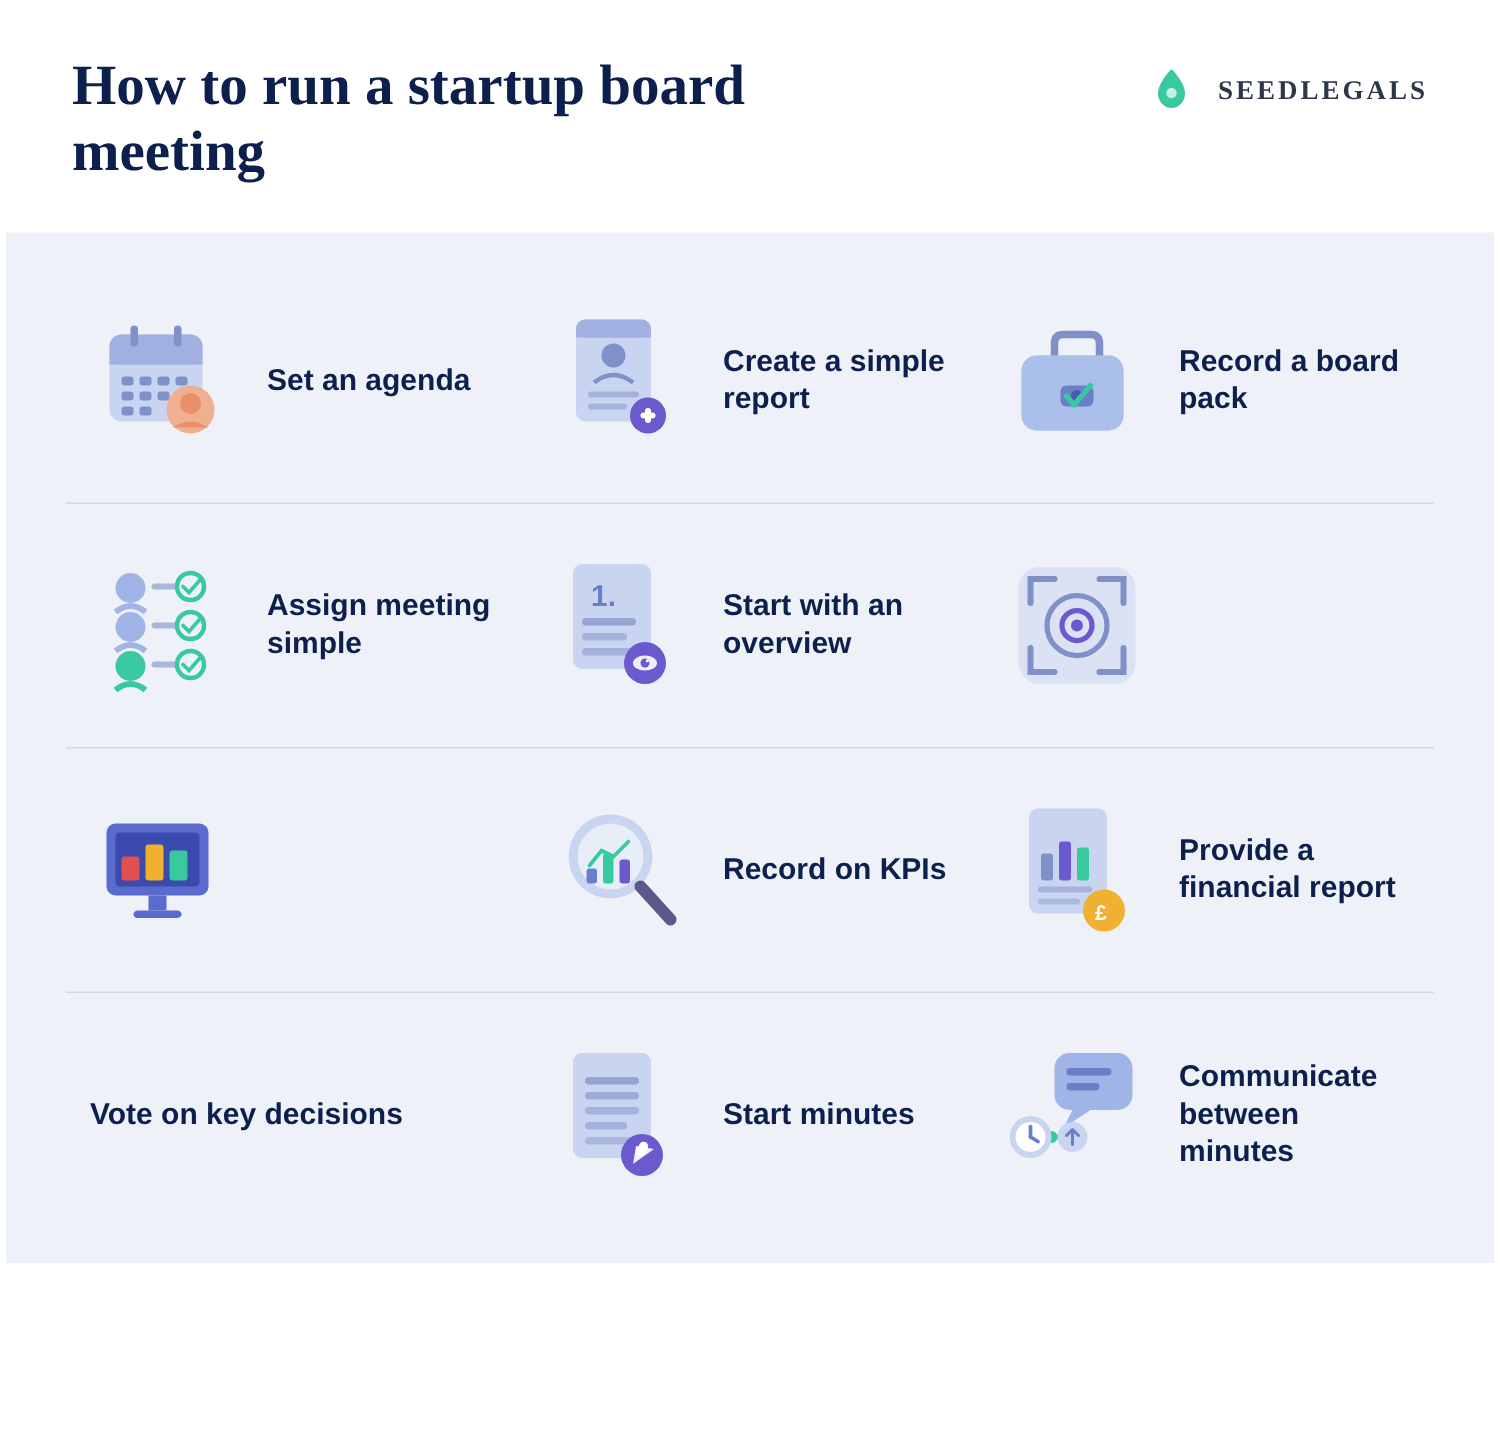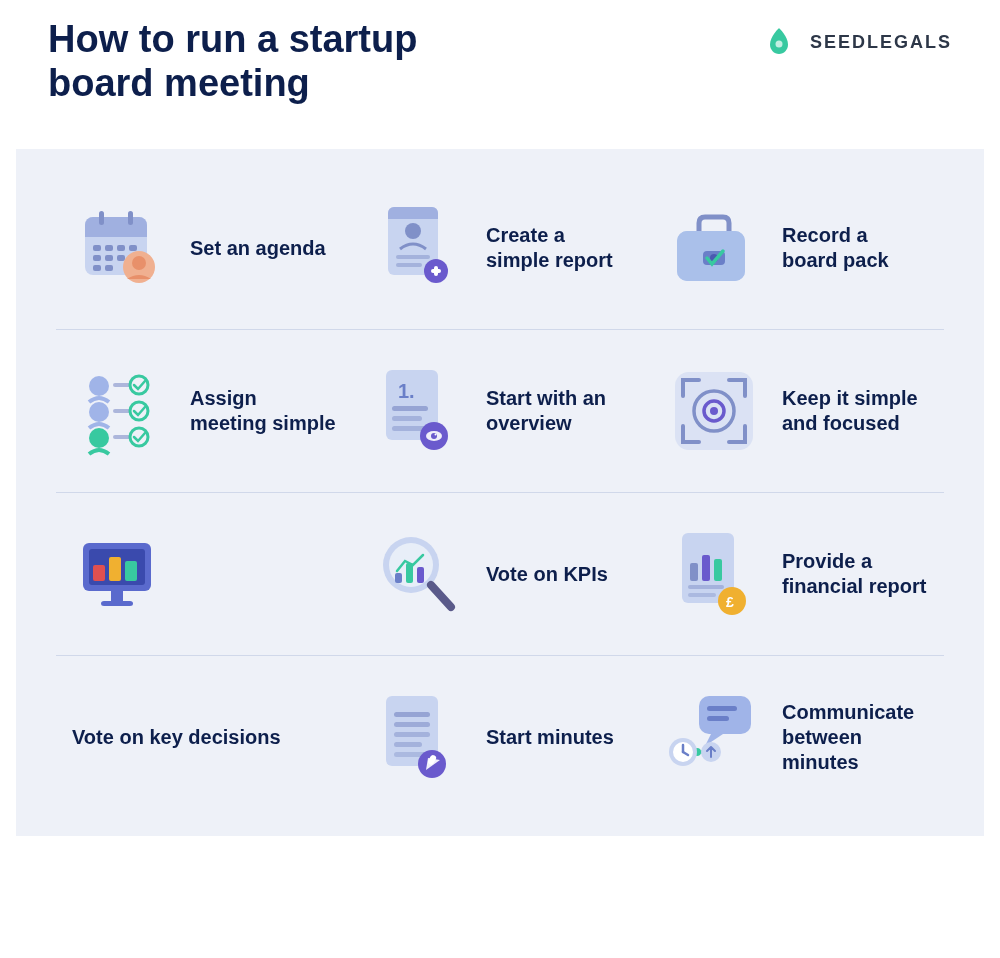--- a/index.html
+++ b/index.html
@@ -4,24 +4,25 @@
   <style>
     * { box-sizing: border-box; margin: 0; padding: 0; }
     body {
       font-family: 'Arial', sans-serif;
       background: #fff;
       width: 1000px;
       min-height: 958px;
     }
     .header {
       background: #fff;
-      padding: 18px 48px 28px 48px;
+      padding: 36px 48px 28px 48px;
       display: flex;
       align-items: flex-start;
       justify-content: space-between;
+      font-family: Liberation Serif, serif;
     }
     .header-title {
       font-size: 38px;
       font-weight: 900;
       color: #0d1f4c;
       line-height: 1.15;
       max-width: 480px;
     }
     .logo-area {
       display: flex;
@@ -34,21 +35,21 @@
       height: 28px;
     }
     .logo-text {
       font-size: 18px;
       font-weight: 700;
       letter-spacing: 2px;
       color: #2d3748;
     }
     .content-area {
       background: #eef1f8;
-      margin: 16px;
+      margin: 4px;
       padding: 32px 40px 32px 40px;
       display: grid;
       grid-template-columns: repeat(3, 1fr);
       gap: 0;
       row-gap: 10px;
     }
     .item {
       display: flex;
       align-items: center;
       padding: 22px 16px 22px 16px;
@@ -219,21 +220,20 @@
         <path d="M14 30 L14 14 L30 14" stroke="#8090c8" stroke-width="4" fill="none" stroke-linecap="round"></path>
         <path d="M60 14 L76 14 L76 30" stroke="#8090c8" stroke-width="4" fill="none" stroke-linecap="round"></path>
         <path d="M14 60 L14 76 L30 76" stroke="#8090c8" stroke-width="4" fill="none" stroke-linecap="round"></path>
         <path d="M60 76 L76 76 L76 60" stroke="#8090c8" stroke-width="4" fill="none" stroke-linecap="round"></path>
 
         <circle cx="45" cy="45" r="20" fill="none" stroke="#8090c8" stroke-width="3.5"></circle>
         <circle cx="45" cy="45" r="10" fill="none" stroke="#6a5acd" stroke-width="3.5"></circle>
         <circle cx="45" cy="45" r="4" fill="#6a5acd"></circle>
       </svg>
     </div>
-    <span class="item-label">Keep it simple and focused</span>
   </div>
 
   <div class="row-divider"></div>
 
   <div class="item">
     <div class="item-icon">
       <svg width="90" height="90" viewBox="0 0 90 90" fill="none" xmlns="http://www.w3.org/2000/svg">
 
         <rect x="6" y="14" width="68" height="48" rx="6" fill="#5a6acd"></rect>
         <rect x="12" y="20" width="56" height="36" rx="3" fill="#3a4aad"></rect>
@@ -257,21 +257,21 @@
 
         <rect x="22" y="44" width="7" height="10" rx="2" fill="#6a7fc8"></rect>
         <rect x="33" y="34" width="7" height="20" rx="2" fill="#38c9a0"></rect>
         <rect x="44" y="38" width="7" height="16" rx="2" fill="#6a5acd"></rect>
 
         <path d="M24 42 L32 32 L40 36 L50 26" stroke="#38c9a0" stroke-width="2.5" fill="none" stroke-linecap="round"></path>
 
         <line x1="58" y1="56" x2="78" y2="78" stroke="#5a5a8a" stroke-width="8" stroke-linecap="round"></line>
       </svg>
     </div>
-    <span class="item-label">Vote on KPIs</span>
+    <span class="item-label">Record on KPIs</span>
   </div>
 
   <div class="item">
     <div class="item-icon">
       <svg width="80" height="90" viewBox="0 0 80 90" fill="none" xmlns="http://www.w3.org/2000/svg">
         <rect x="8" y="4" width="52" height="70" rx="6" fill="#c8d4f0"></rect>
 
         <rect x="16" y="34" width="8" height="18" rx="2" fill="#8090c8"></rect>
         <rect x="28" y="26" width="8" height="26" rx="2" fill="#6a5acd"></rect>
         <rect x="40" y="30" width="8" height="22" rx="2" fill="#38c9a0"></rect>

